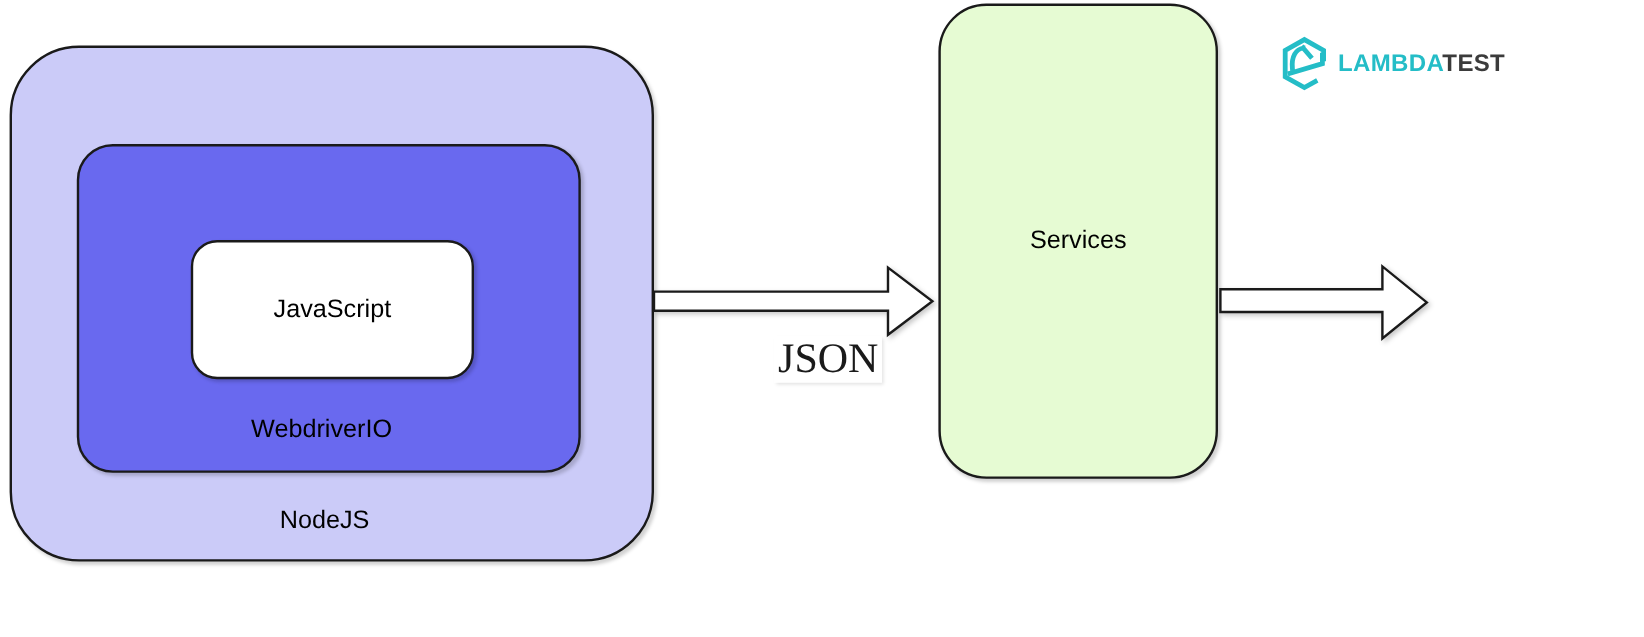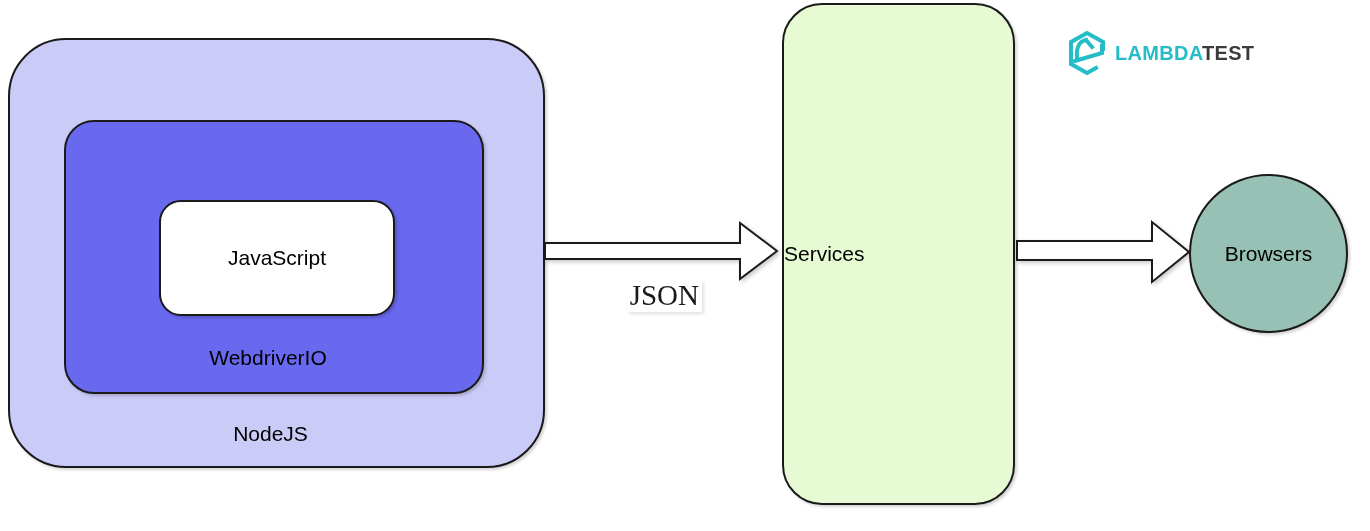--- a/index.html
+++ b/index.html
@@ -39,50 +39,51 @@
     background:var(--javascript-fill,#ffffff);
     display:flex;align-items:center;justify-content:center;
   }
   .bottom-center-label{
     position:absolute;left:0;right:12px;text-align:center;
   }
   .wdio-label{bottom:22px;}
   .nodejs-label{bottom:20px;}
   
   .box-services{
-    left:782px;top:3px;width:233px;height:502px;
+    left:782px;top:3px;width:233px;height:396px;
     border-radius:40px;
     background:var(--services-fill,#e6fbd3);
-    display:flex;align-items:center;
+    display:flex;align-items:center;justify-content:center;
   }
   
   .circle-browsers{
     left:1189px;top:174px;width:159px;height:159px;
     border-radius:50%;
     background:var(--browsers-fill,#97c1b5);
     display:flex;align-items:center;justify-content:center;
   }
   
   .arrow-svg{position:absolute;overflow:visible;}
   .arrow-svg path{
     fill:#ffffff;
     stroke:#1a1a1a;
     stroke-width:2;
     stroke-linejoin:miter;
   }
   .arrow-shadow{filter:drop-shadow(2px 2px 2px rgba(0,0,0,0.22));}
   
   .edge-label{
     position:absolute;
-    left:545px;top:280px;width:157px;
+    left:545px;top:280px;width:170px;
     display:flex;flex-direction:column;align-items:flex-end;
     font-family:"Liberation Serif",serif;
-    font-size:29px;
+    font-size:35px;
     line-height:1.1;
     color:#1a1a1a;
+    padding-left:20px;
   }
   .edge-label span{
     background:#ffffff;
     box-shadow:2px 2px 3px rgba(0,0,0,0.12);
     padding:0 3px;
     white-space:nowrap;
   }
   
   .logo{
     position:absolute;
@@ -133,23 +134,20 @@
   </div>
 
   <div class="shape box-services">
     <span class="node-label">Services</span>
   </div>
 
   <svg class="arrow-svg arrow-shadow" style="left:1016px;top:219px;" width="176" height="66" viewBox="0 0 176 66">
     <path d="M1,22 L136,22 L136,3 L173,33 L136,63 L136,41 L1,41 Z"></path>
   </svg>
 
-  <div class="shape circle-browsers">
-    <span class="node-label">Browsers</span>
-  </div>
 
   <div class="logo">
     <svg class="logo-icon" width="42" height="46" viewBox="0 0 42 46">
 
       <path d="M37,19 L37,12 L21,3 L5,12 L5,34 L21,43 L30,38"></path>
 
       <path d="M11,27 C10,17 14,11 20,10 M20,10 L26,17"></path>
 
       <path d="M9,31 L36,23 L36,16"></path>
     </svg>

